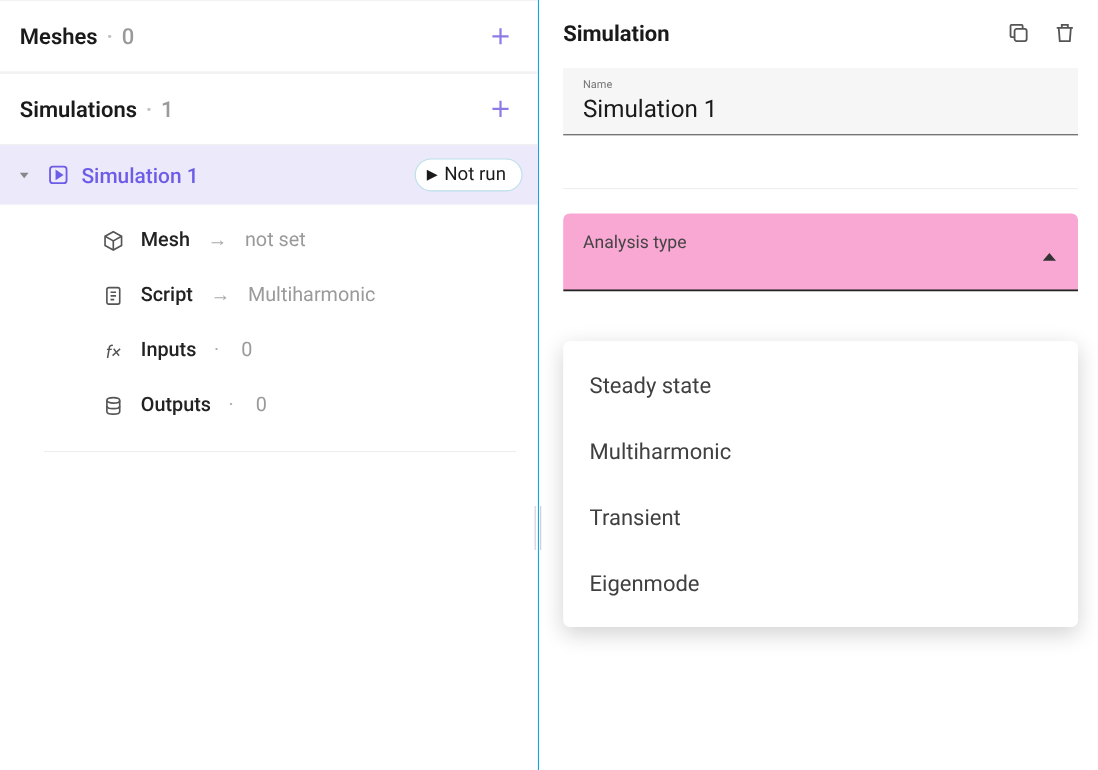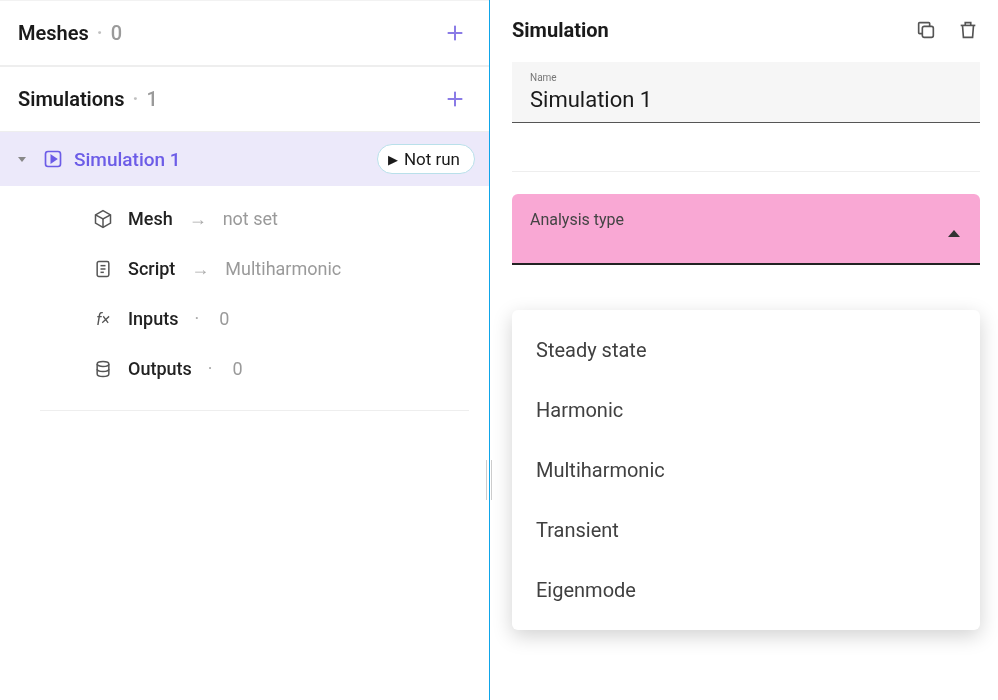--- a/index.html
+++ b/index.html
@@ -345,19 +345,18 @@
 
   <div class="spacer-divider"></div>
 
   <div class="select-field">
     <div class="select-label">Analysis type</div>
     <div class="select-caret"></div>
   </div>
 
   <div class="dropdown">
     <div class="dropdown-item">Steady state</div>
-    <div class="dropdown-item">Harmonic</div>
     <div class="dropdown-item">Multiharmonic</div>
     <div class="dropdown-item">Transient</div>
     <div class="dropdown-item">Eigenmode</div>
   </div>
 
 </div>
 
 </body></html>

